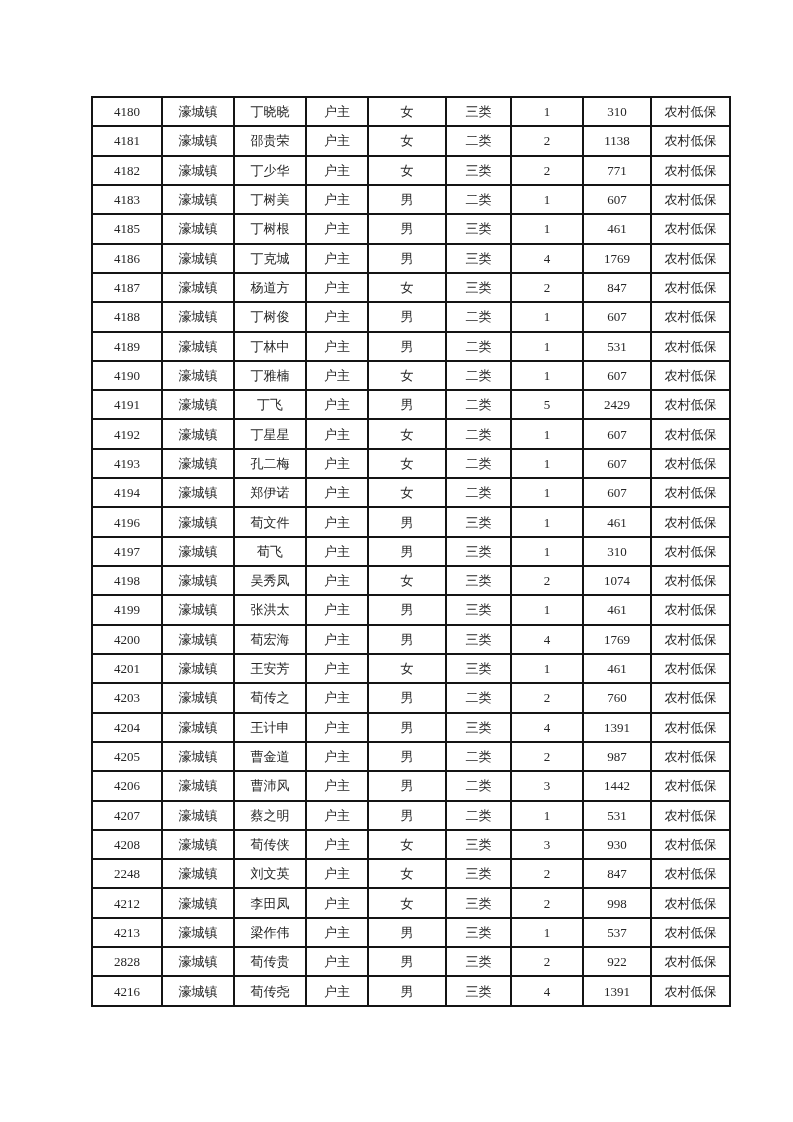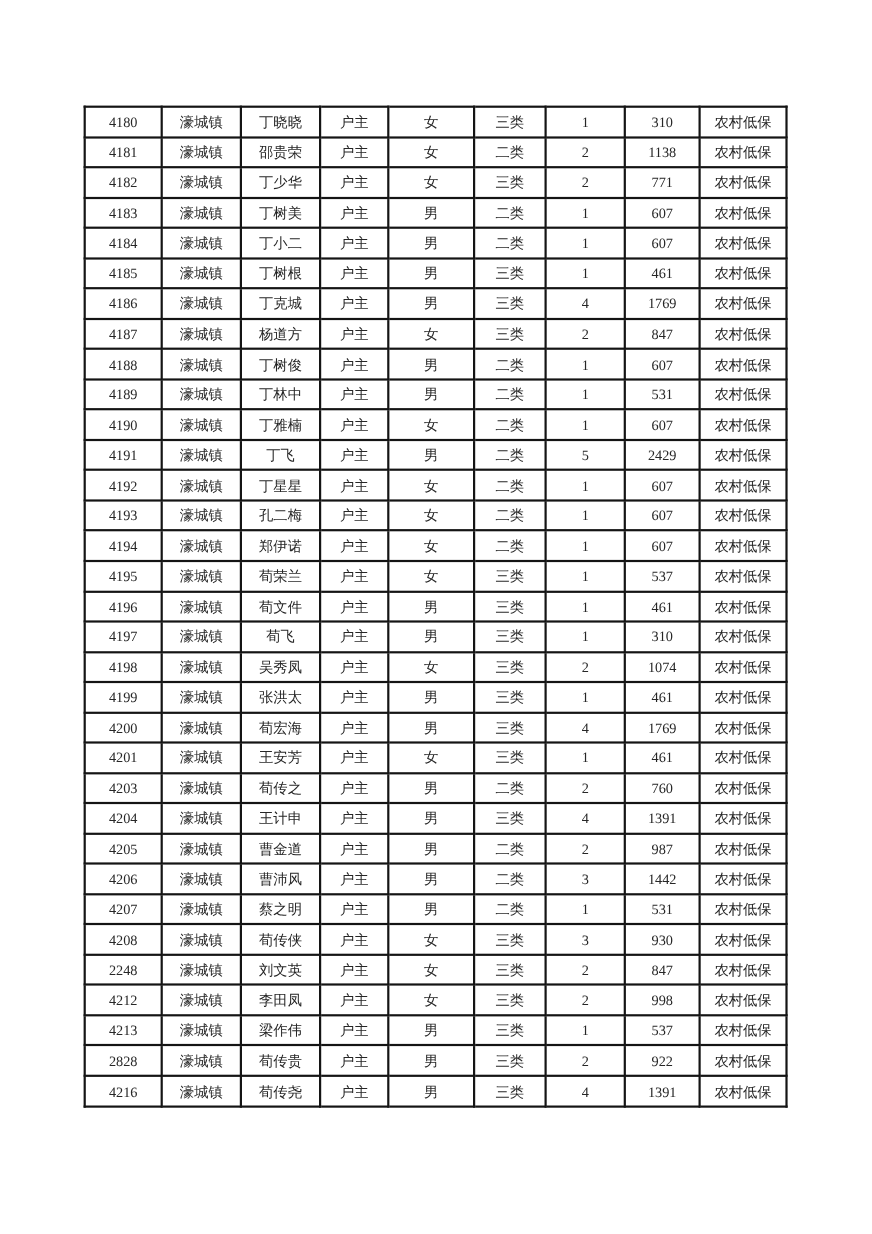--- a/index.html
+++ b/index.html
@@ -10,21 +10,21 @@
   .page {
     position: relative;
     width: 793px;
     height: 1122px;
     background: #ffffff;
     font-family: "Liberation Serif", "DejaVu Serif", serif;
     overflow: hidden;
   }
   table.welfare-table {
     position: absolute;
-    left: 76px;
+    left: 91px;
     top: 96px;
     width: 640px;
     height: 911px;
     border-collapse: collapse;
     table-layout: fixed;
   }
   table.welfare-table td {
     border: 2px solid #141414;
     text-align: center;
     vertical-align: middle;
@@ -101,31 +101,20 @@
           <td>濠城镇</td>
           <td>丁树美</td>
           <td>户主</td>
           <td>男</td>
           <td>二类</td>
           <td>1</td>
           <td>607</td>
           <td>农村低保</td>
         </tr>
         <tr>
-          <td>4184</td>
-          <td>濠城镇</td>
-          <td>丁小二</td>
-          <td>户主</td>
-          <td>男</td>
-          <td>二类</td>
-          <td>1</td>
-          <td>607</td>
-          <td>农村低保</td>
-        </tr>
-        <tr>
           <td>4185</td>
           <td>濠城镇</td>
           <td>丁树根</td>
           <td>户主</td>
           <td>男</td>
           <td>三类</td>
           <td>1</td>
           <td>461</td>
           <td>农村低保</td>
         </tr>
@@ -219,31 +208,20 @@
         </tr>
         <tr>
           <td>4194</td>
           <td>濠城镇</td>
           <td>郑伊诺</td>
           <td>户主</td>
           <td>女</td>
           <td>二类</td>
           <td>1</td>
           <td>607</td>
-          <td>农村低保</td>
-        </tr>
-        <tr>
-          <td>4195</td>
-          <td>濠城镇</td>
-          <td>荀荣兰</td>
-          <td>户主</td>
-          <td>女</td>
-          <td>三类</td>
-          <td>1</td>
-          <td>537</td>
           <td>农村低保</td>
         </tr>
         <tr>
           <td>4196</td>
           <td>濠城镇</td>
           <td>荀文件</td>
           <td>户主</td>
           <td>男</td>
           <td>三类</td>
           <td>1</td>

